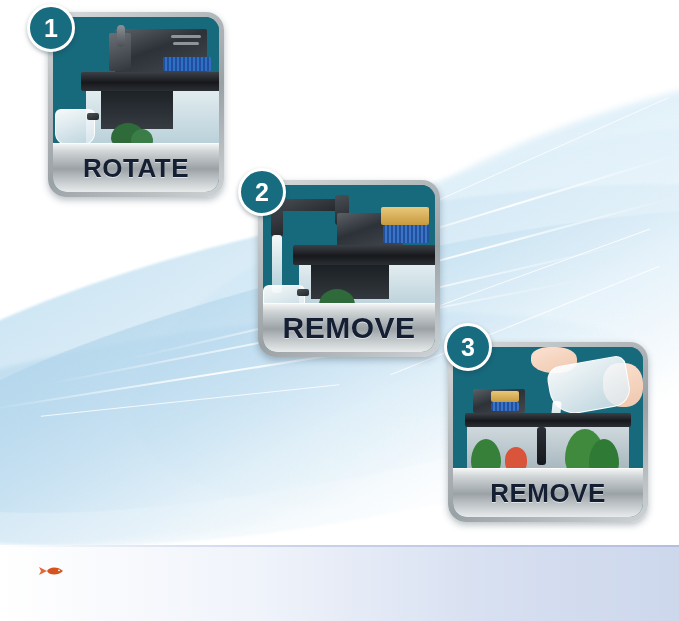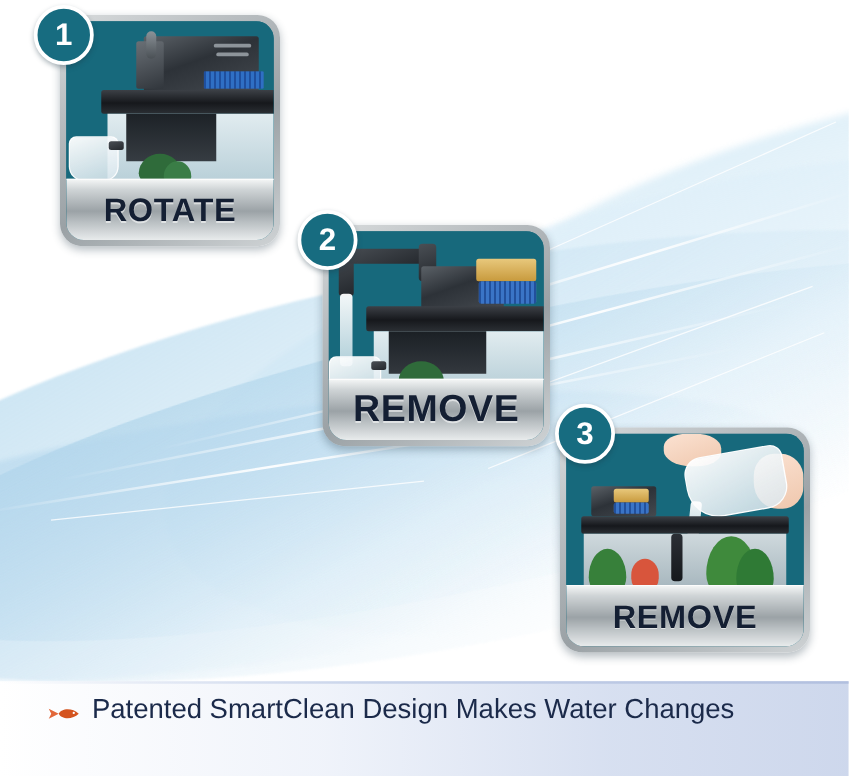--- a/index.html
+++ b/index.html
@@ -215,17 +215,16 @@
   </div>
   <div class="badge" id="badge-3">3</div>
 
   <div class="caption">
     <svg class="fish" viewBox="0 0 30 14">
       <path d="M11 7 C13 2.5, 22 2, 27 7 C22 12, 13 11.5, 11 7 Z" fill="#d4541f"></path>
       <path d="M11 7 L3 3 L5 7 L3 11 Z" fill="#e2683a"></path>
       <circle cx="23" cy="6.3" r="0.9" fill="#ffffff"></circle>
     </svg>
     <div class="caption-text">
-      <span class="caption-line">Patented SmartClean Design Makes Water Changes</span>
     </div>
   </div>
 
 </div>
 
 </body></html>

